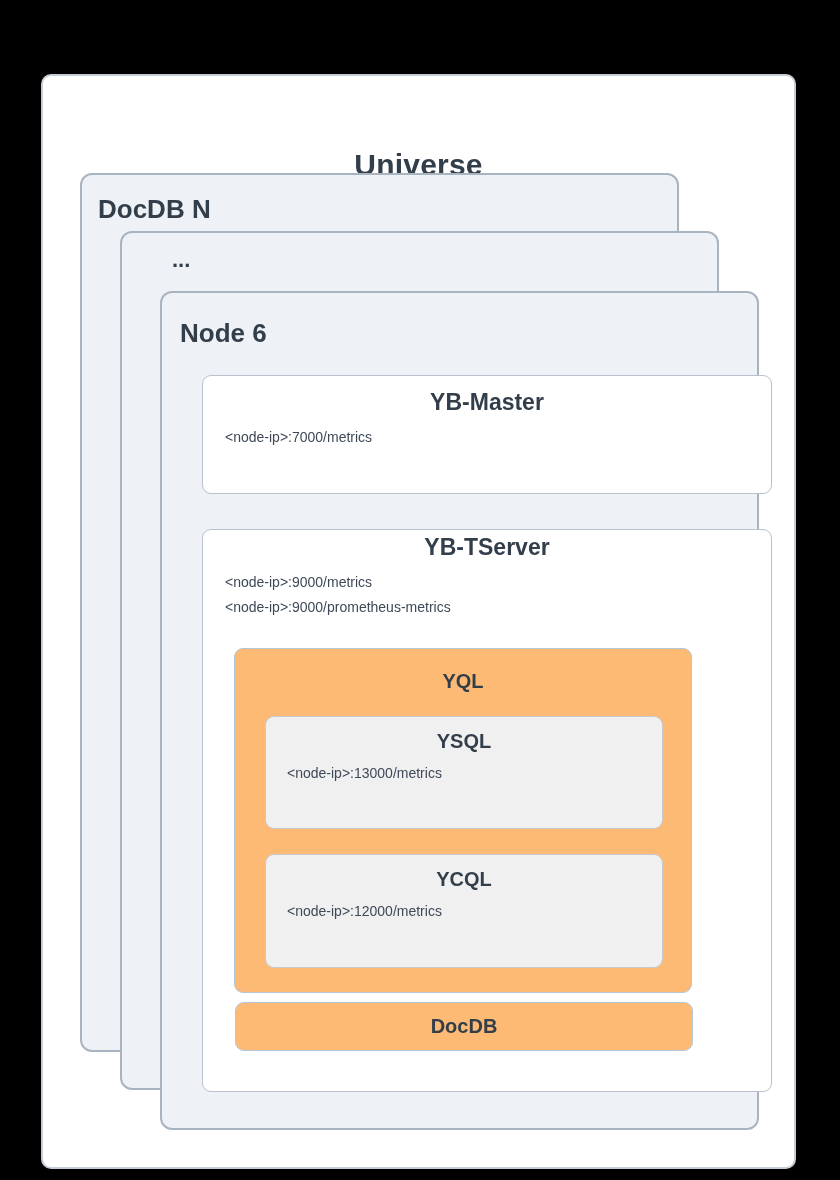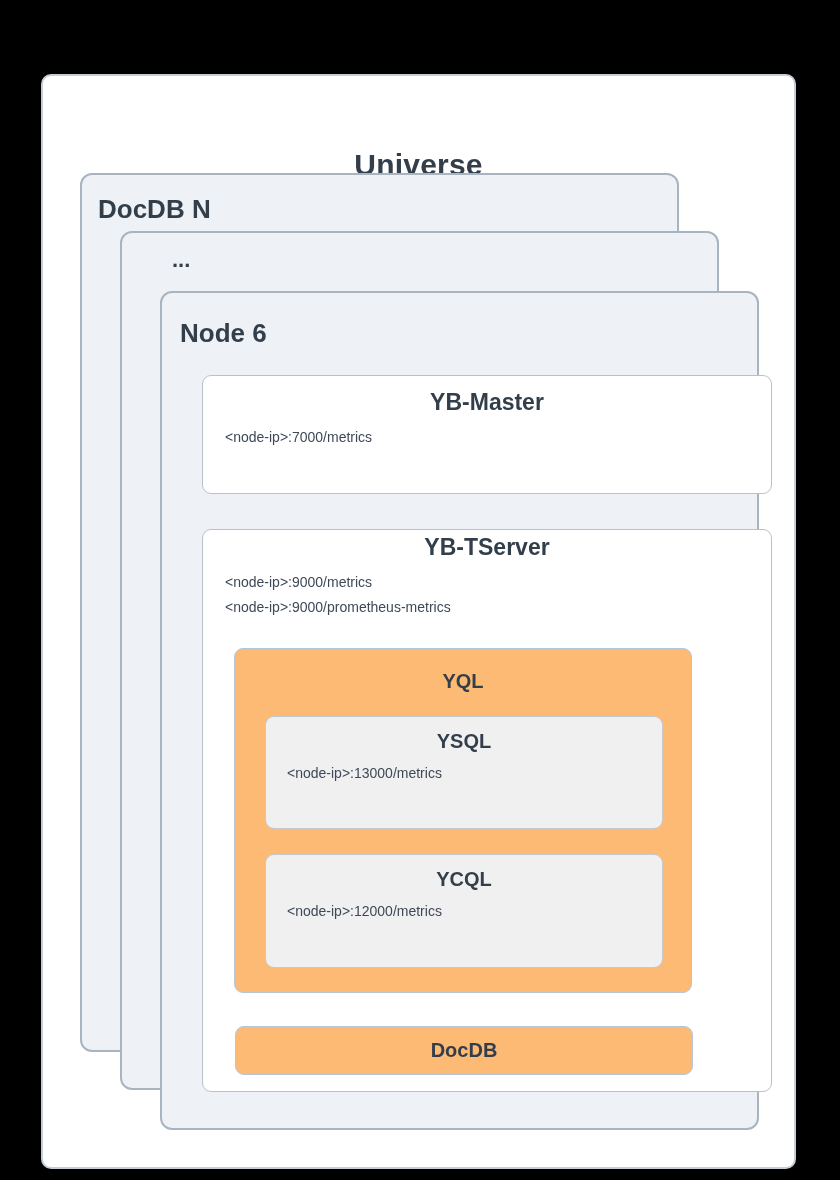--- a/index.html
+++ b/index.html
@@ -118,21 +118,21 @@
     border: 1.5px solid #c7c9cc;
     border-radius: 9px;
     box-sizing: border-box;
   }
   #ysql { left: 30px; top: 67px;  height: 113px; }
   #ycql { left: 30px; top: 205px; height: 114px; }
   .gray-box .sub-title { padding-top: 13px; }
   .gray-box .metrics { padding: 8px 0 0 21px; }
   
   #docdb {
-    left: 32px; top: 496px;
+    left: 32px; top: 472px;
     width: 458px; height: 49px;
     display: flex;
     align-items: center;
     justify-content: center;
   }
   #docdb .docdb-title {
     font-size: 20px;
     font-weight: bold;
     color: #333e4b;
   }

